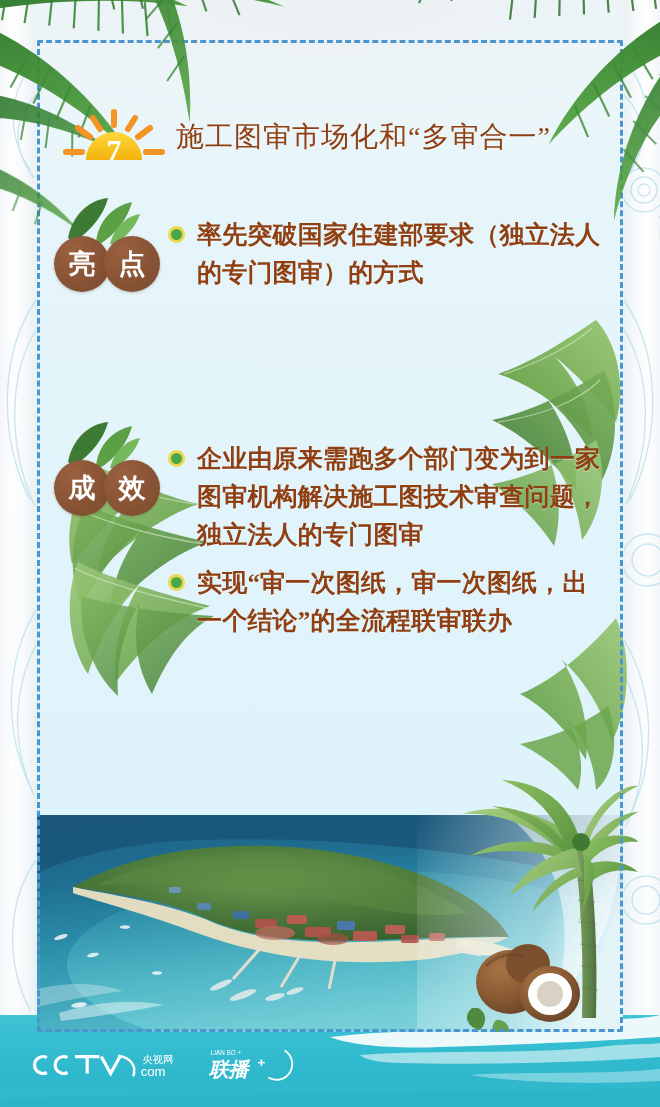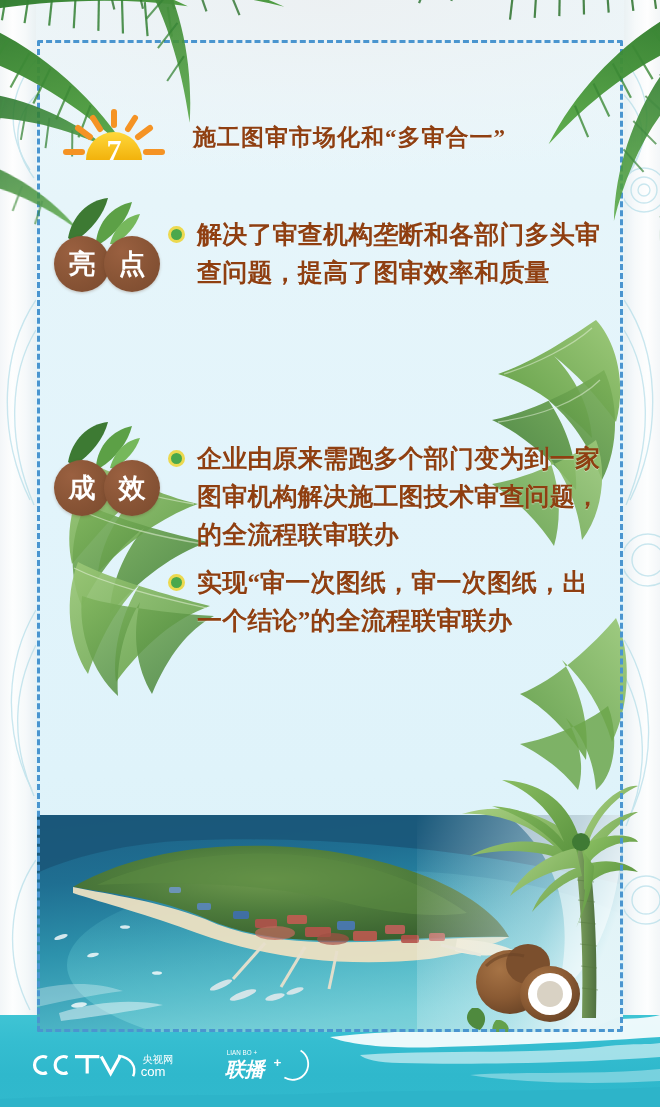--- a/index.html
+++ b/index.html
@@ -52,25 +52,24 @@
   .leaf-left-mid{left:48px;top:400px;width:170px;height:300px;z-index:3;}
   .leaf-right-mid{right:28px;top:300px;width:140px;height:250px;z-index:3;}
   .leaf-right-low{right:20px;top:610px;width:120px;height:180px;z-index:3;}
   
   .heading{
     position:absolute;left:62px;top:106px;height:62px;
     display:flex;align-items:center;gap:10px;z-index:8;
   }
   .sun-badge{position:relative;width:104px;height:62px;flex:0 0 auto;}
   .title-text{
-    font-size:23px;font-weight:bold;letter-spacing:1px;
+    font-size:28px;font-weight:normal;letter-spacing:1px;
     color:#8f3f11;white-space:nowrap;line-height:1;
     text-shadow:0 1px 0 rgba(255,255,255,.45);
     font-family:"Liberation Serif","DejaVu Serif",serif;
-    margin-left:17px;
   }
   
   .section{position:absolute;z-index:8;display:flex;align-items:flex-start;}
   #sec-0{left:48px;top:214px;width:560px;}
   #sec-1{left:48px;top:438px;width:560px;}
   .badge-wrap{position:relative;width:120px;flex:0 0 120px;}
   .badge-leaf{position:absolute;left:18px;top:-16px;width:74px;height:46px;}
   .badge-pills{position:relative;display:flex;margin-top:22px;margin-left:6px;}
   .pill{
     width:56px;height:56px;border-radius:50%;
@@ -98,21 +97,21 @@
   .photo{
     position:absolute;left:37px;top:815px;width:586px;height:217px;
     overflow:hidden;z-index:4;
   }
   .photo svg{display:block;}
   
   .palmtree{position:absolute;right:22px;top:780px;width:190px;height:252px;z-index:5;pointer-events:none;}
   
   .footer{
     position:absolute;left:30px;bottom:22px;height:40px;
-    display:flex;align-items:center;gap:30px;z-index:9;text-align:center;
+    display:flex;align-items:center;gap:14px;z-index:9;text-align:center;
   }
   .logo-cctv{height:30px;}
   .logo-lianbo{height:36px;}
 </style>
 </head>
 <body>
 
 <div id="poster">
 
   <div class="bg-base"></div>
@@ -541,41 +540,41 @@
         <path d="M44 46 C48 30 60 18 74 16 C70 28 60 40 48 46 Z" fill="#76b85c"></path>
       </svg>
       <div class="badge-pills">
         <div class="pill">亮</div>
         <div class="pill">点</div>
       </div>
     </div>
     <div class="bullets">
       <div class="bullet">
         <span class="dot"></span>
-        <span class="btext">解决了审查机构垄断和各部门多头审查问题，提高了图审效率和质量</span>
+        <span class="btext">率先突破国家住建部要求（独立法人的专门图审）的方式</span>
       </div>
     </div>
   </div>
 
   <div class="section" id="sec-1">
     <div class="badge-wrap">
       <svg class="badge-leaf" viewBox="0 0 74 46">
         <path d="M2 40 C6 18 22 2 42 0 C38 16 26 32 8 44 Z" fill="#3d7a33"></path>
         <path d="M30 44 C32 24 46 8 66 4 C62 20 50 36 34 46 Z" fill="#5ca046"></path>
         <path d="M44 46 C48 30 60 18 74 16 C70 28 60 40 48 46 Z" fill="#76b85c"></path>
       </svg>
       <div class="badge-pills">
         <div class="pill">成</div>
         <div class="pill">效</div>
       </div>
     </div>
     <div class="bullets">
       <div class="bullet">
         <span class="dot"></span>
-        <span class="btext">企业由原来需跑多个部门变为到一家图审机构解决施工图技术审查问题，的全流程联审联办</span>
+        <span class="btext">企业由原来需跑多个部门变为到一家图审机构解决施工图技术审查问题，独立法人的专门图审</span>
       </div>
       <div class="bullet">
         <span class="dot"></span>
         <span class="btext">实现“审一次图纸，审一次图纸，出一个结论”的全流程联审联办</span>
       </div>
     </div>
   </div>
 
   <div class="footer">
     <svg class="logo-cctv" viewBox="0 0 176 32" height="30">

